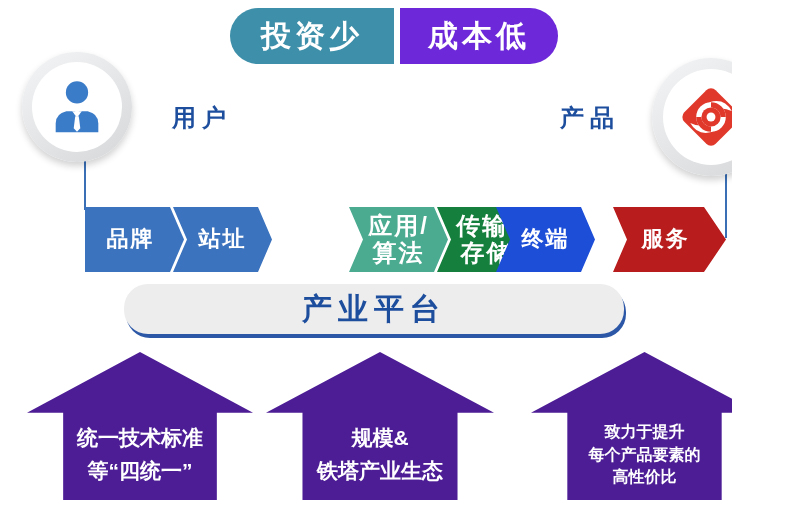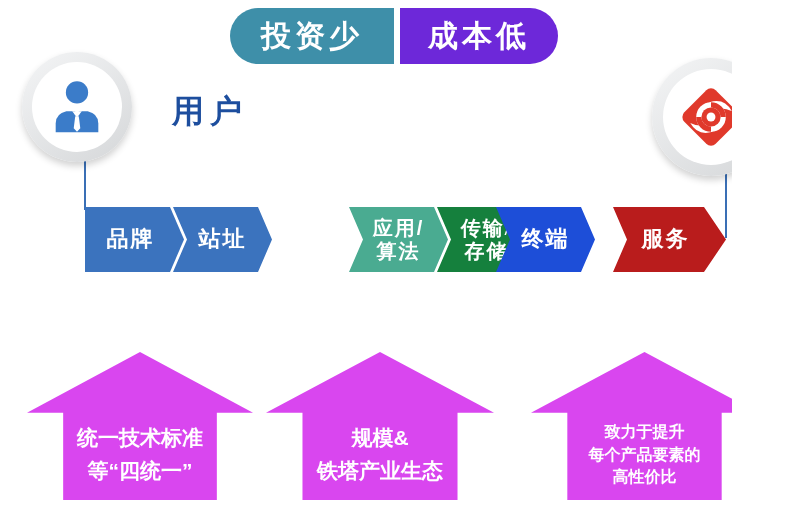--- a/index.html
+++ b/index.html
@@ -14,41 +14,41 @@
   .pill-right{left:400px;width:158px;background:#6d28d9;border-radius:0 28px 28px 0;}
   
   .actor{position:absolute;border-radius:50%;
          background:linear-gradient(145deg,#f4f5f6,#d5d7d9);
          box-shadow:0 4px 7px rgba(0,0,0,.18);display:flex;align-items:center;justify-content:center;}
   .actor-inner{background:#fff;border-radius:50%;display:flex;align-items:center;justify-content:center;}
   #user-circle{left:22px;top:52px;width:110px;height:110px;}
   #user-circle .actor-inner{width:90px;height:90px;}
   #product-circle{left:652px;top:58px;width:118px;height:118px;}
   #product-circle .actor-inner{width:96px;height:96px;}
-  .actor-label{position:absolute;font-size:32px;font-weight:bold;color:#1D4E9E;letter-spacing:6px;}
+  .actor-label{position:absolute;font-size:24px;font-weight:bold;color:#1D4E9E;letter-spacing:6px;margin-top:12px;}
   #user-label{left:172px;top:90px;}
   #product-label{left:560px;top:90px;}
   
   .vline{position:absolute;width:2px;background:#3A6FB5;z-index:0;}
   #vline-left{left:84px;top:160px;height:50px;}
   #vline-right{left:725px;top:174px;height:64px;}
   
   .seg{position:absolute;top:207px;height:65px;z-index:1;display:flex;align-items:center;justify-content:center;
        color:#fff;font-size:22px;font-weight:bold;letter-spacing:2px;text-align:center;
        white-space:pre-line;line-height:1.12;padding:0 14px;box-sizing:border-box;}
   .seg-first{clip-path:polygon(0 0,calc(100% - 14px) 0,100% 50%,calc(100% - 14px) 100%,0 100%);padding-left:6px;}
   .seg-mid{clip-path:polygon(0 0,calc(100% - 14px) 0,100% 50%,calc(100% - 14px) 100%,0 100%,14px 50%);}
   .seg-last{clip-path:polygon(0 0,calc(100% - 22px) 0,100% 50%,calc(100% - 22px) 100%,0 100%,14px 50%);padding-right:22px;}
-  .seg.twoline{font-size:20px;text-align:center;}
+  .seg.twoline{font-size:24px;text-align:center;}
   
   #platform-bar{position:absolute;left:124px;top:284px;width:500px;height:50px;background:#EDEDED;
      border-radius:24px;box-shadow:2px 4px 0 0 #2B57A6;display:flex;align-items:center;justify-content:center;
      font-size:30px;font-weight:bold;color:#1D4E9E;letter-spacing:6px;}
   
-  .up-arrow{position:absolute;top:352px;height:148px;background:#d946ef;
+  .up-arrow{position:absolute;top:352px;height:148px;background:#4c1d95;
      clip-path:polygon(50% 0,100% 41%,84% 41%,84% 100%,16% 100%,16% 41%,0 41%);
      display:flex;flex-direction:column;align-items:center;justify-content:center;
      padding-top:58px;box-sizing:border-box;
      color:#fff;font-size:21px;font-weight:bold;text-align:center;white-space:pre-line;line-height:1.55;}
   #arrow-1{left:27px;width:226px;}
   #arrow-2{left:266px;width:228px;}
   #arrow-3{left:531px;width:227px;font-size:16px;line-height:1.4;}
   
   .icon-svg{display:block;}
 </style>
@@ -83,30 +83,32 @@
         <circle cx="50" cy="50" r="20" fill="#fff"></circle>
         <path d="M48 30 q20 -6 30 12 q-12 -6 -22 -2 a20 20 0 0 0 -8 -6 z" fill="#fff"></path>
         <path d="M48 30 q20 -6 30 12 q-12 -6 -22 -2 a20 20 0 0 0 -8 -6 z" fill="#fff" transform="rotate(180 50 50)"></path>
         <circle cx="50" cy="50" r="13" fill="#E0392B"></circle>
         <path d="M50 37 a13 13 0 0 1 13 13 l7 0 a20 20 0 0 0 -20 -20 z" fill="#E0392B"></path>
         <path d="M50 37 a13 13 0 0 1 13 13 l7 0 a20 20 0 0 0 -20 -20 z" fill="#E0392B" transform="rotate(180 50 50)"></path>
         <circle cx="50" cy="50" r="6" fill="#fff"></circle>
       </svg>
     </div>
   </div>
+  <div class="actor-label" id="product-label">产品</div>
 
   <div class="seg seg-first" style="left: 85px; width: 99px; background: rgb(59, 115, 190);">品牌</div>
   <div class="seg seg-mid" style="left: 173px; width: 99px; background: rgb(59, 115, 190); text-align: center;">站址</div>
   <div class="seg seg-mid twoline" style="left: 349px; width: 99px; background: rgb(74, 171, 145);">应用/
 算法</div>
   <div class="seg seg-mid twoline" style="left: 437px; width: 99px; background: #15803d; font-family: Liberation Serif, serif;">传输/
 存储</div>
   <div class="seg seg-mid" style="left: 496px; width: 99px; background: #1d4ed8;">终端</div>
   <div class="seg seg-last" style="left: 613px; width: 113px; background: #b91c1c;">服务</div>
 
+  <div id="platform-bar">产业平台</div>
 
   <div class="up-arrow" id="arrow-1">统一技术标准
 等“四统一”</div>
   <div class="up-arrow" id="arrow-2">规模&amp;
 铁塔产业生态</div>
   <div class="up-arrow" id="arrow-3">致力于提升
 每个产品要素的
 高性价比</div>
 
 </div>

